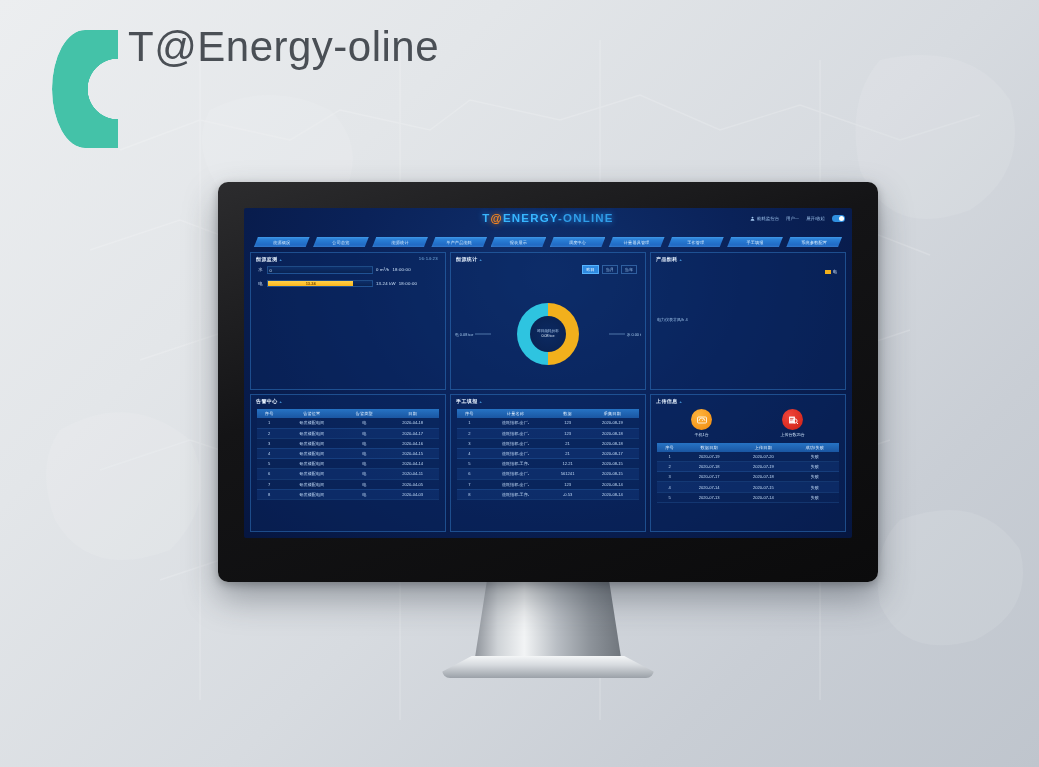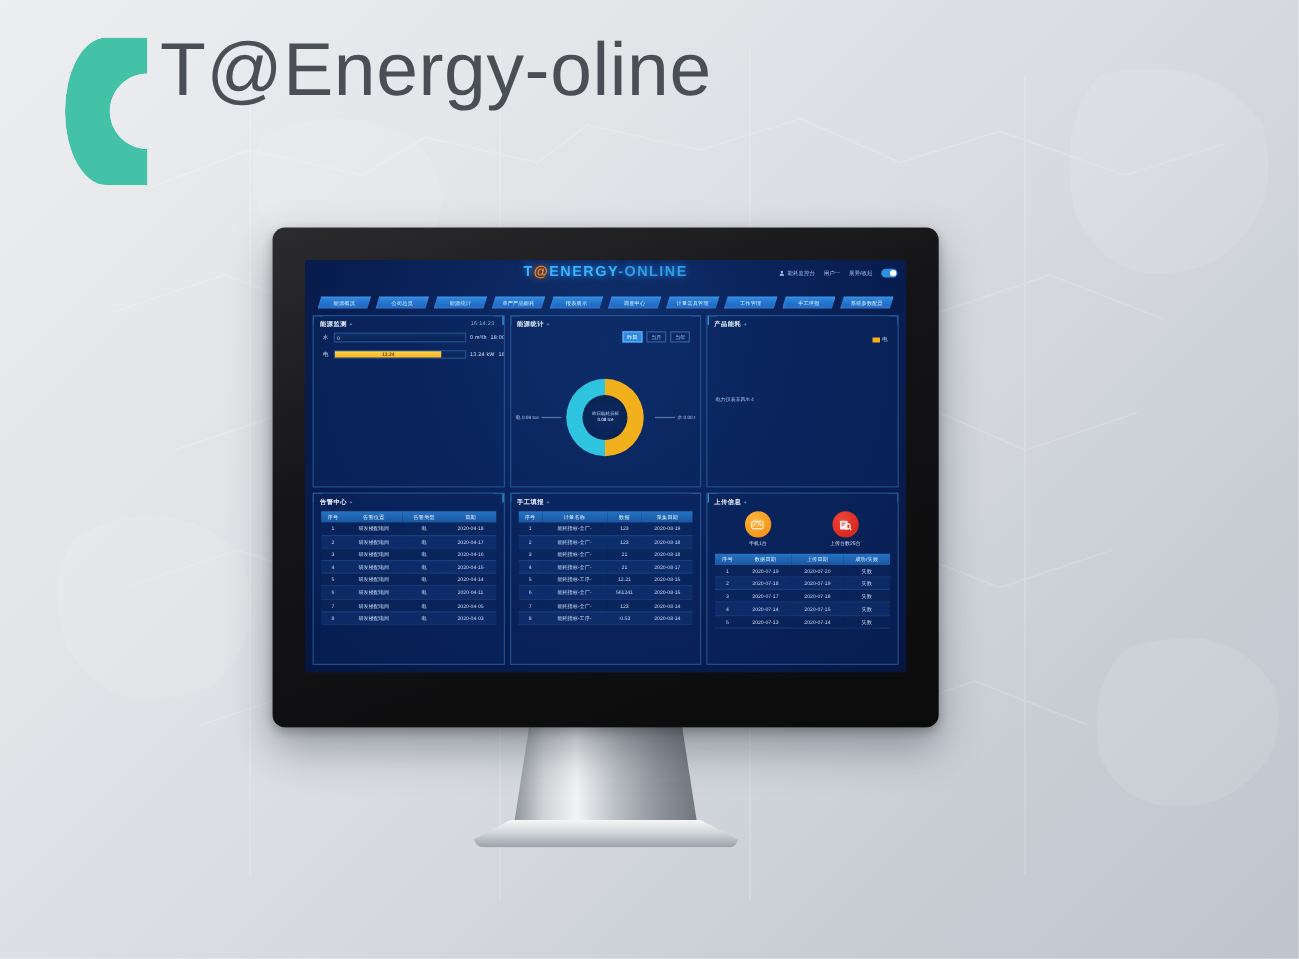--- a/index.html
+++ b/index.html
@@ -18,30 +18,30 @@
   .brand-c { width:66px; height:118px; position:relative; flex:none; margin-top:6px; }
   .brand-c::before{
     content:""; position:absolute; left:0; top:0; width:66px; height:118px;
     border-radius:50% 0 0 50%/50% 0 0 50%;
     background:#44c2a8;
     -webkit-mask:radial-gradient(circle at 66px 59px, transparent 0 30px, #000 30.5px);
             mask:radial-gradient(circle at 66px 59px, transparent 0 30px, #000 30.5px);
   }
   .brand-text { margin-left:10px; }
   .brand-en {
-    font-size:60px; color:#4a4f55; letter-spacing:.5px; line-height:1.08;
+    font-size:42px; color:#4a4f55; letter-spacing:.5px; line-height:1.08;
     font-weight:400; white-space:nowrap;
   }
   .brand-cn {
     font-size:45px; color:#2bb9a6; font-weight:700; letter-spacing:2px;
     line-height:1.15; margin-top:-2px; white-space:nowrap;
   }
 
   
-  .monitor { position:absolute; left:218px; top:182px; width:533px; height:400px; }
+  .monitor { position:absolute; left:218px; top:182px; width:660px; height:400px; }
   .bezel {
     position:absolute; inset:0; border-radius:10px;
     background:linear-gradient(160deg,#2c2c2e 0%,#141416 40%,#0b0b0c 100%);
     box-shadow:0 16px 34px rgba(40,48,58,.40), 0 3px 8px rgba(0,0,0,.25);
     padding:26px 26px 44px 26px;
   }
   .screen {
     width:100%; height:100%; border-radius:2px; overflow:hidden; position:relative;
     background:radial-gradient(ellipse at 50% 20%, #10306d 0%, #0a2259 45%, #061640 100%);
   }

